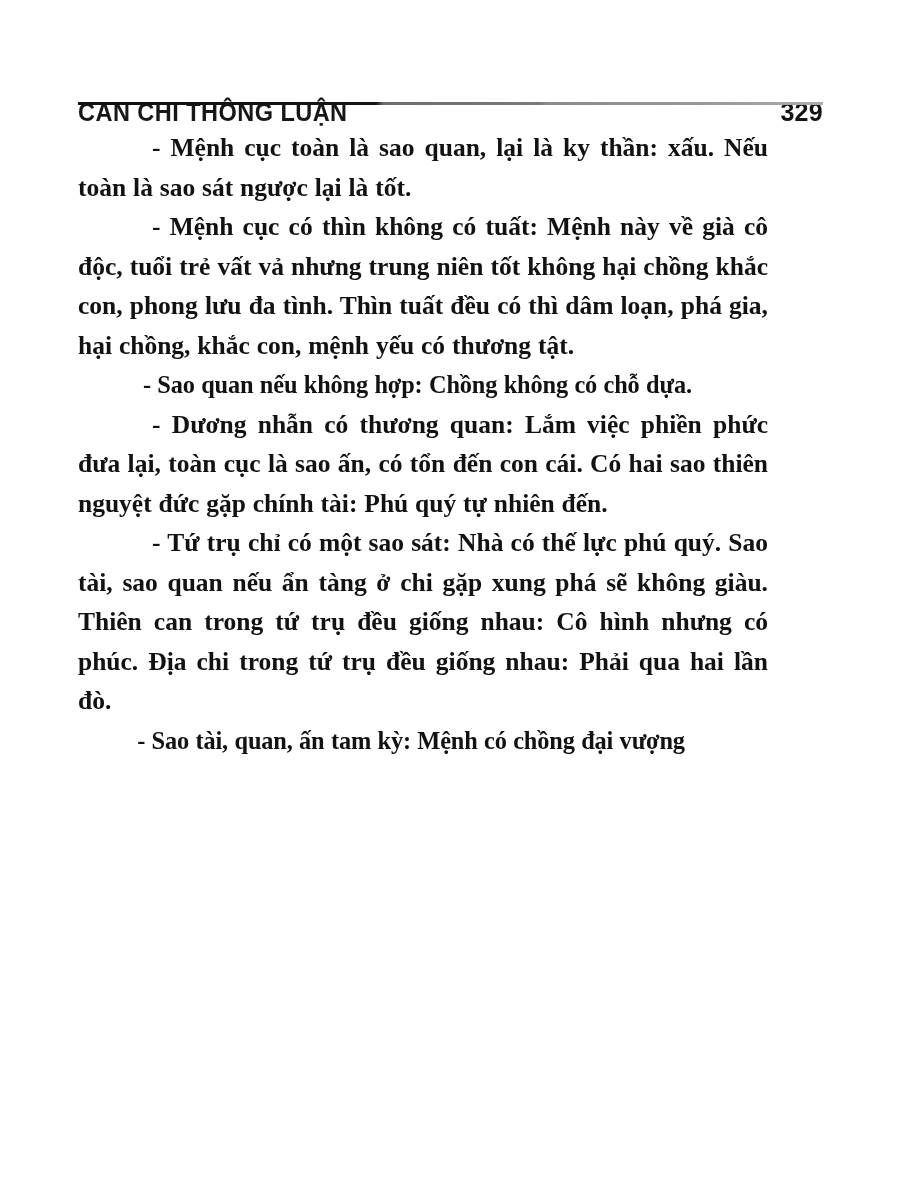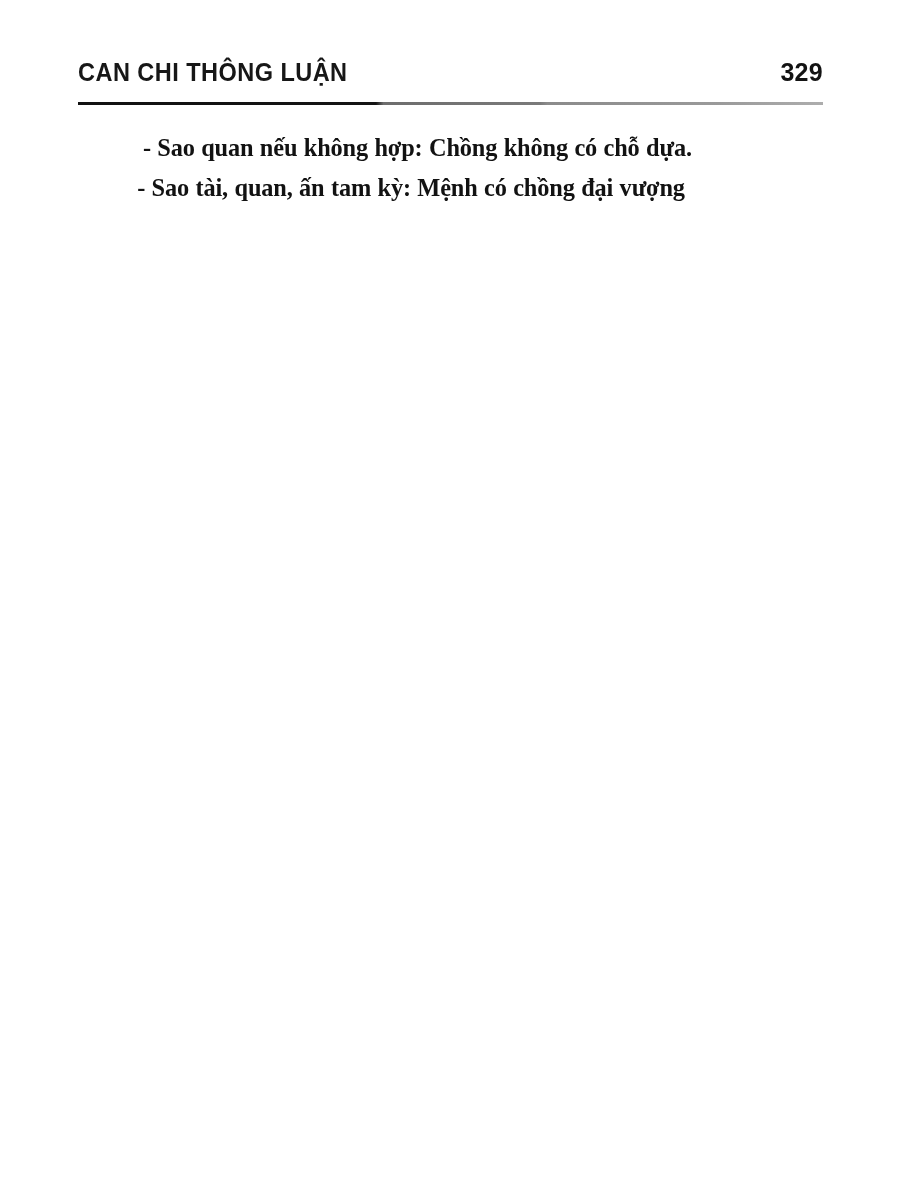--- a/index.html
+++ b/index.html
@@ -43,20 +43,21 @@
     transform: scaleX(0.94);
     transform-origin: left center;
     white-space: nowrap;
   }
   .header-pageno {
     font-family: "Liberation Sans", "DejaVu Sans", sans-serif;
     font-size: 25px;
     font-weight: 700;
     color: #131313;
     letter-spacing: 0.3px;
+    margin-top: 40px;
   }
   .header-rule {
     position: absolute;
     left: 0;
     top: 44px;
     width: 745px;
     height: 3px;
     background: linear-gradient(to right,
         #111111 0%,
         #141414 40%,
@@ -110,25 +111,29 @@
   <div class="header">
     <div class="header-row">
       <span class="header-title">CAN CHI THÔNG LUẬN</span>
       <span class="header-pageno">329</span>
     </div>
     <div class="header-rule"></div>
   </div>
 
   <div class="body-block">
 
+    <p class="para ind-lg">- Mệnh cục toàn là sao quan, lại là ky thần: xấu. Nếu toàn là sao sát ngược lại là tốt.</p>
 
+    <p class="para ind-lg gap-2">- Mệnh cục có thìn không có tuất: Mệnh này về già cô độc, tuổi trẻ vất vả nhưng trung niên tốt không hại chồng khắc con, phong lưu đa tình. Thìn tuất đều có thì dâm loạn, phá gia, hại chồng, khắc con, mệnh yếu có thương tật.</p>
 
     <p class="para ind-md gap-2 condensed">- Sao quan nếu không hợp: Chồng không có chỗ dựa.</p>
 
+    <p class="para ind-lg gap-2 loose">- Dương nhẫn có thương quan: Lắm việc phiền phức đưa lại, toàn cục là sao ấn, có tổn đến con cái. Có hai sao thiên nguyệt đức gặp chính tài: Phú quý tự nhiên đến.</p>
 
 
 
+    <p class="para ind-lg gap-2 loose">- Tứ trụ chỉ có một sao sát: Nhà có thế lực phú quý. Sao tài, sao quan nếu ẩn tàng ở chi gặp xung phá sẽ không giàu. Thiên can trong tứ trụ đều giống nhau: Cô hình nhưng có phúc. Địa chi trong tứ trụ đều giống nhau: Phải qua hai lần đò.</p>
 
     <p class="para ind-sm gap-2 condensed">- Sao tài, quan, ấn tam kỳ: Mệnh có chồng đại vượng</p>
 
   </div>
 
 </div>
 
 </body></html>

